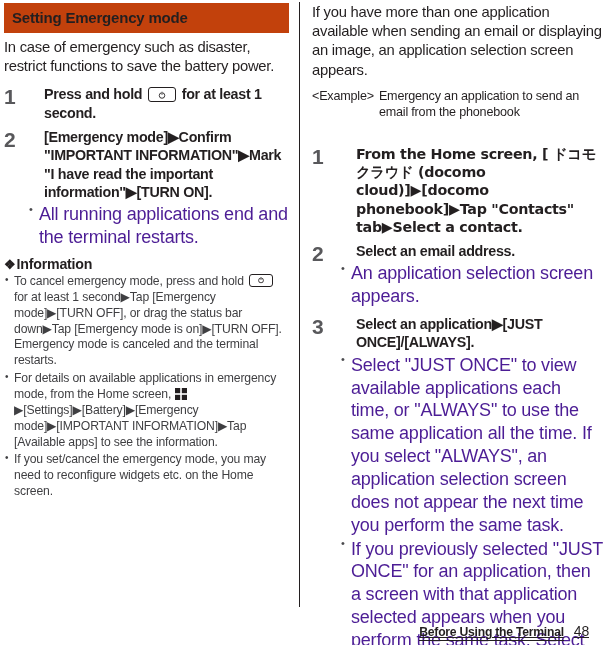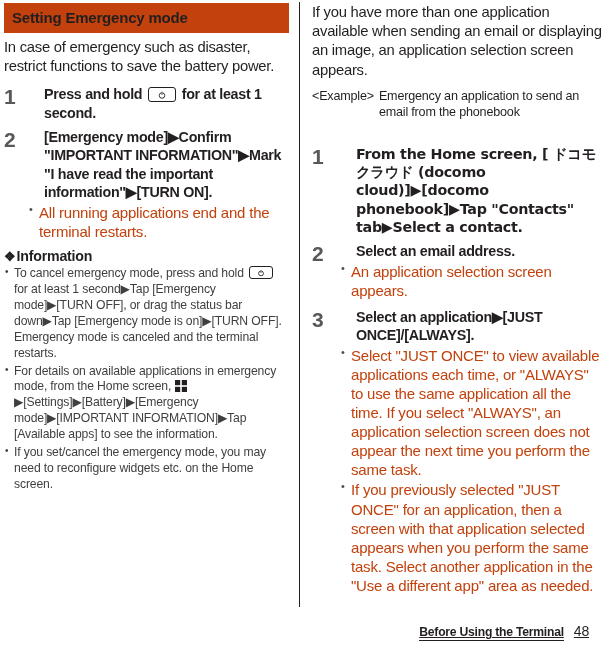--- a/index.html
+++ b/index.html
@@ -101,24 +101,24 @@
     margin-left: 16px;
   }
   .bullet-list {
     margin: 2px 0 0 0;
     padding: 0;
     list-style: none;
   }
   .bullet-list li {
     position: relative;
     padding-left: 11px;
-    font-size: 15px;
+    font-size: 18px;
     line-height: 1.27;
     letter-spacing: -0.2px;
-    color: #c2410c;
+    color: #4c1d95;
     margin-bottom: 1px;
   }
   .bullet-list li::before {
     content: "\2022";
     position: absolute;
     left: 1px;
     top: -0.5px;
     font-size: 11px;
     color: #4a4a4d;
   }

